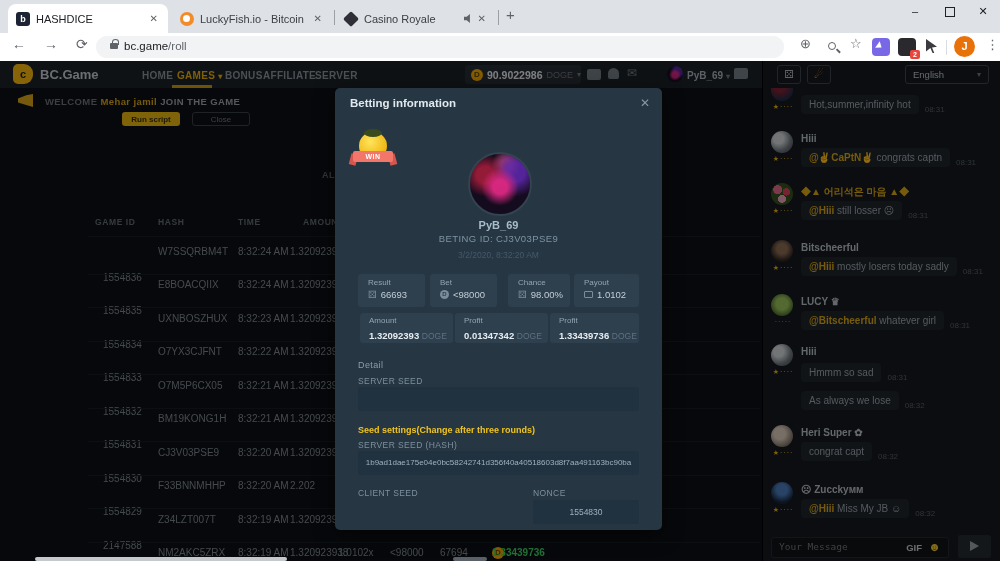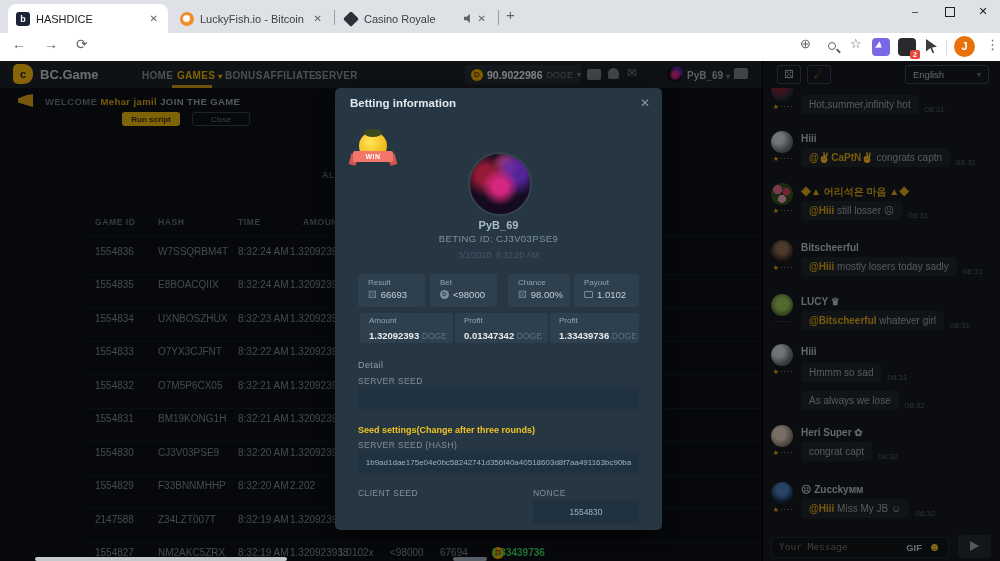--- a/index.html
+++ b/index.html
@@ -71,21 +71,21 @@
 .banner .nm{color:#d7a216;}
 .banner .jn{color:#9aa1a8;}
 .btn-run{position:absolute;left:122px;top:51px;width:58px;height:14px;background:#e7b40f;border:none;border-radius:3px;font-size:8px;font-weight:bold;color:#38300e;font-family:inherit;}
 .btn-close{position:absolute;left:192px;top:51px;width:58px;height:14px;background:transparent;border:1px solid #3a4046;border-radius:3px;font-size:8px;color:#707880;font-family:inherit;}
 .allfrag{position:absolute;left:322px;top:109px;font-size:9px;font-weight:bold;color:#5a626a;letter-spacing:.5px;}
 
 
 .thead{position:absolute;top:156px;font-size:8.5px;color:#626b73;letter-spacing:.6px;font-weight:bold;}
 .trow{position:absolute;left:0;width:762px;height:33px;font-size:10px;color:#7e868e;}
 .trow span{position:absolute;top:0;}
-.c-id{left:95px;} .c-hash{left:158px;} .c-time{left:238px;} .c-amt{left:290px;}
+.c-id{left:103px;margin-top:26px;} .c-hash{left:158px;} .c-time{left:238px;} .c-amt{left:290px;}
 .c-pay{left:338px;} .c-bet{left:390px;} .c-res{left:440px;}
 .c-prof{left:492px;display:flex;gap:4px;align-items:center;}
 .green{color:#3ccf5f;font-weight:bold;}
 .rowline{position:absolute;left:88px;width:672px;height:1px;background:#161c21;}
 .hsb1{position:absolute;left:35px;top:496px;width:252px;height:3.5px;background:#c6c9cc;border-radius:2px;z-index:31;}
 .hsb2{position:absolute;left:453px;top:496px;width:34px;height:3.5px;background:#5a6067;border-radius:2px;z-index:31;}
 
 
 .chat{position:absolute;left:762px;top:0;width:238px;height:500px;background:#15191e;border-left:1px solid #000;}
 .chathead{position:absolute;top:0;left:0;width:238px;height:27px;background:#15191e;z-index:3;}
@@ -176,20 +176,24 @@
       <span class="winbtn">–</span>
       <span class="winbtn restore"></span>
       <span class="winbtn">✕</span>
     </div>
   </div>
 
   <div class="toolbar">
     <span class="navic" style="left:12px;">←</span>
     <span class="navic" style="left:44px;">→</span>
     <span class="navic" style="left:76px;">⟳</span>
+    <div class="urlpill">
+      <span class="lock"></span>
+      <span class="url"><b style="font-weight:normal;">bc.game</b><span class="path">/roll</span></span>
+    </div>
     <span class="navic" style="left:800px;font-size:13px;">⊕</span>
     <span class="mag" style="left:828px;top:9px;"></span>
     <span class="navic" style="left:850px;font-size:13px;">☆</span>
     <span class="ext1"></span>
     <span class="ext2">
         <span class="badge2">2</span>
       </span>
     <span class="ext3"></span>
     <span class="tbsep"></span>
     <span class="avatarJ">J</span>

